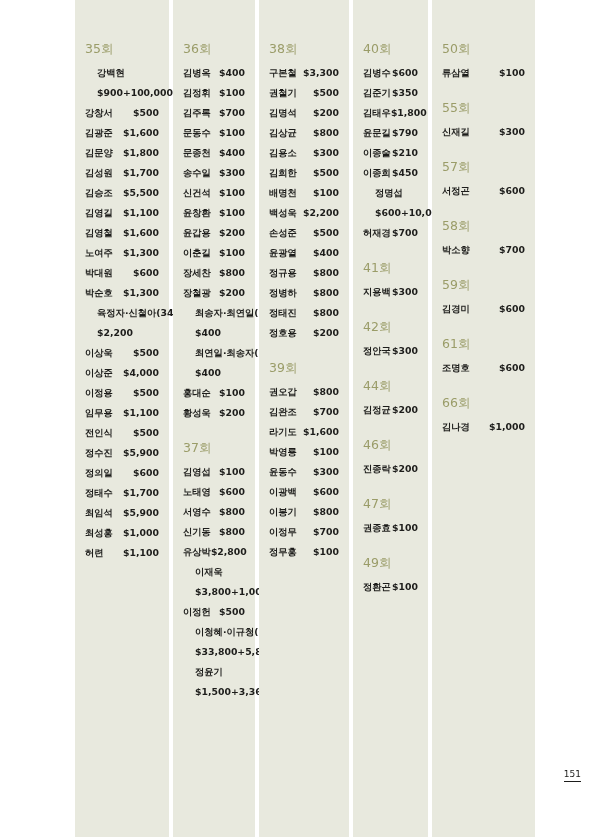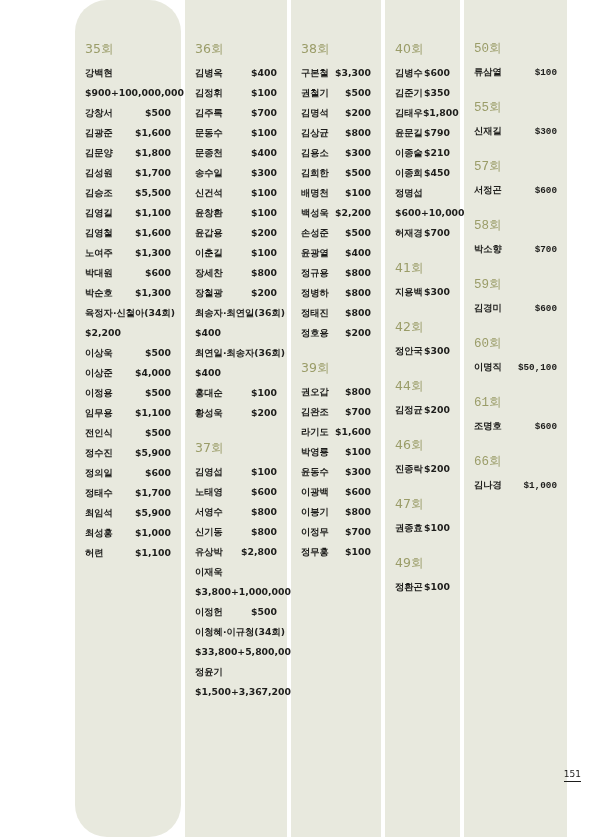--- a/index.html
+++ b/index.html
@@ -28,25 +28,25 @@
     display: flex;
     gap: 4px;
   }
   .column {
     background: #e8e9de;
     height: 837px;
     box-sizing: border-box;
     padding: 0 10px;
     flex: 0 0 auto;
   }
-  .col-w1 { width: 106px; border-radius: 32px; }
-  .col-w2 { width: 102px; }
+  .col-w1 { width: 94px; }
+  .col-w2 { width: 82px; }
   .col-w3 { width: 90px; }
   .col-w4 { width: 75px; }
-  .col-w5 { width: 103px; font-family: Liberation Mono, monospace; }
+  .col-w5 { width: 103px; }
 
   .col-inner {
     padding-top: 42px;
   }
   .section { margin-bottom: 0; }
   .section + .section { margin-top: 18px; }
 
   .sec-title {
     color: #9a9c68;
     font-size: 12.5px;
@@ -67,20 +67,21 @@
   }
   .entry .nm {
     flex: 0 0 auto;
   }
   .entry .amt {
     flex: 0 0 auto;
     text-align: right;
   }
   .entry.wide {
     display: block;
+    margin-left: 12px;
   }
   .entry.wide .nm { display: block; }
   .entry.wide .amt { display: block; text-align: left; }
 
   #page-number {
     position: absolute;
     right: 22px;
     bottom: 55px;
     font-size: 9px;
     color: #1d1d1b;
@@ -518,27 +519,20 @@
             </div>
           </div>
           <div class="section">
             <div class="sec-title">59회</div>
             <div class="entry">
               <span class="nm">김경미</span>
               <span class="amt">$600</span>
             </div>
           </div>
           <div class="section">
-            <div class="sec-title">60회</div>
-            <div class="entry">
-              <span class="nm">이명직</span>
-              <span class="amt">$50,100</span>
-            </div>
-          </div>
-          <div class="section">
             <div class="sec-title">61회</div>
             <div class="entry">
               <span class="nm">조명호</span>
               <span class="amt">$600</span>
             </div>
           </div>
           <div class="section">
             <div class="sec-title">66회</div>
             <div class="entry">
               <span class="nm">김나경</span>

